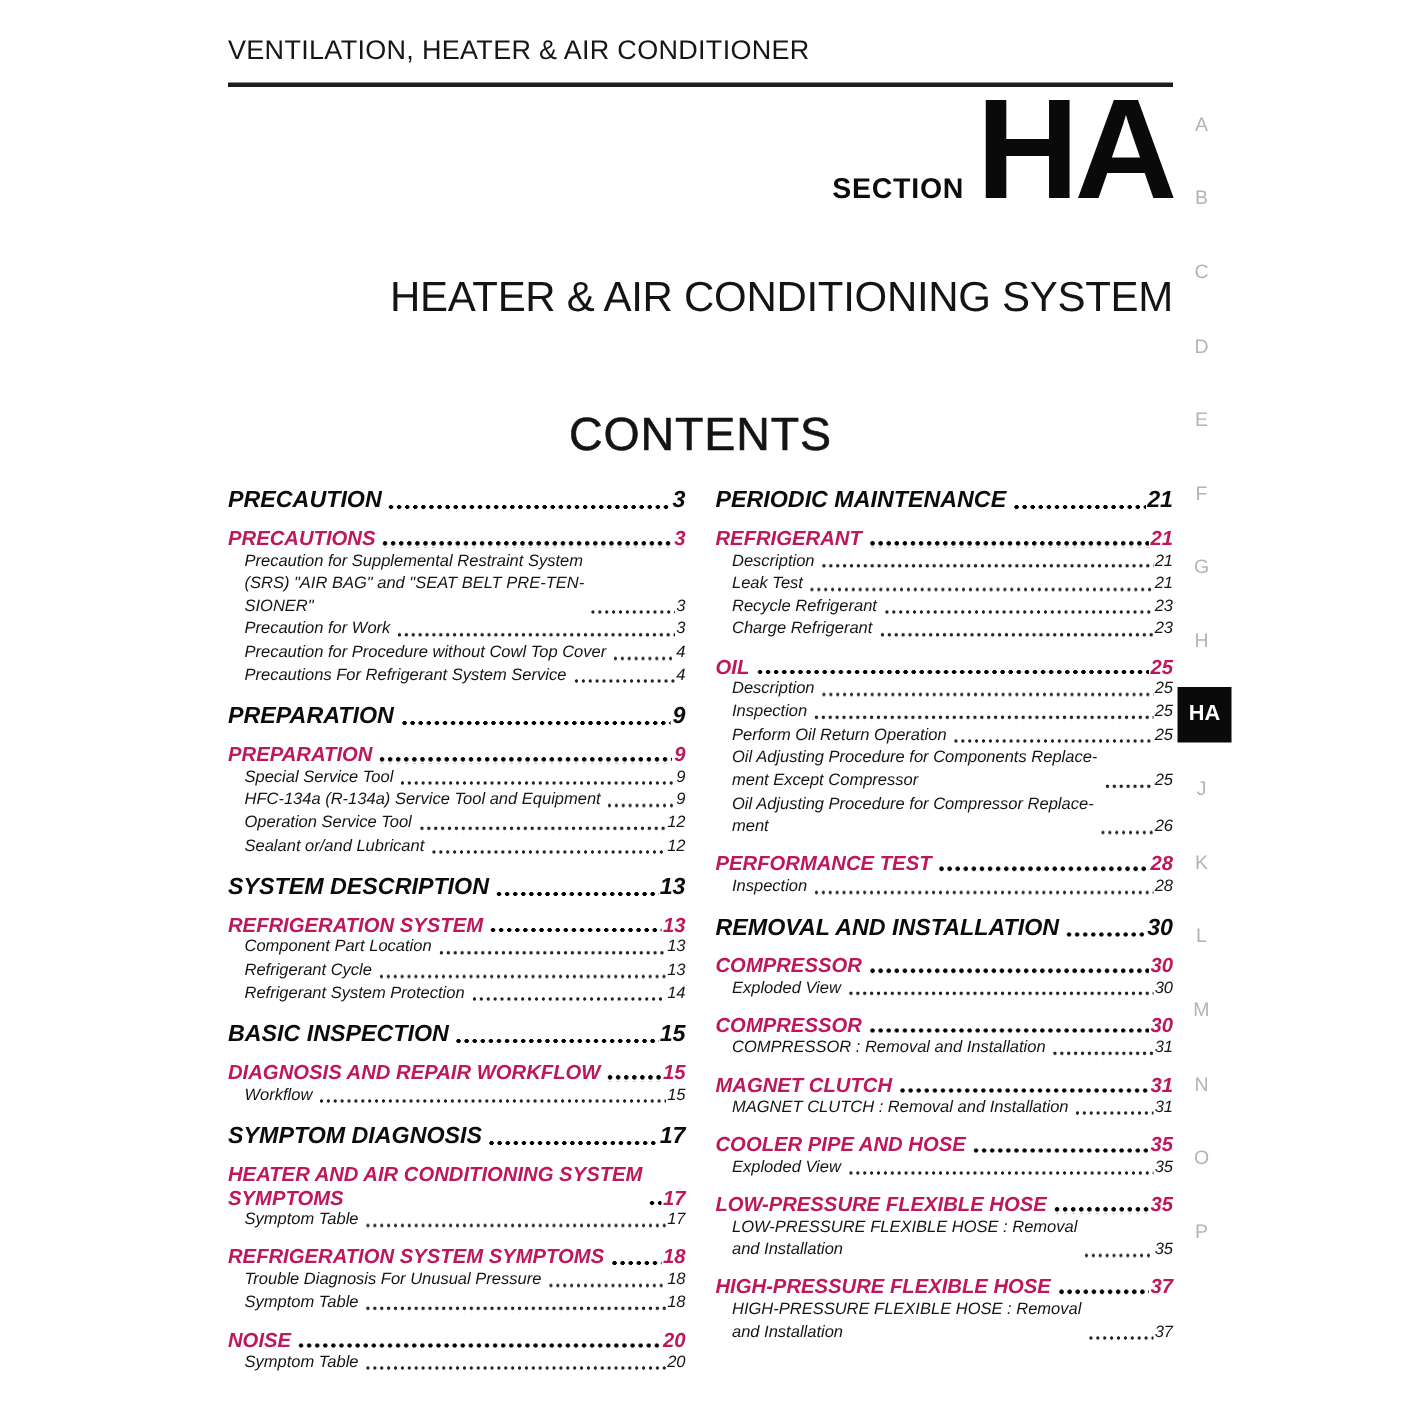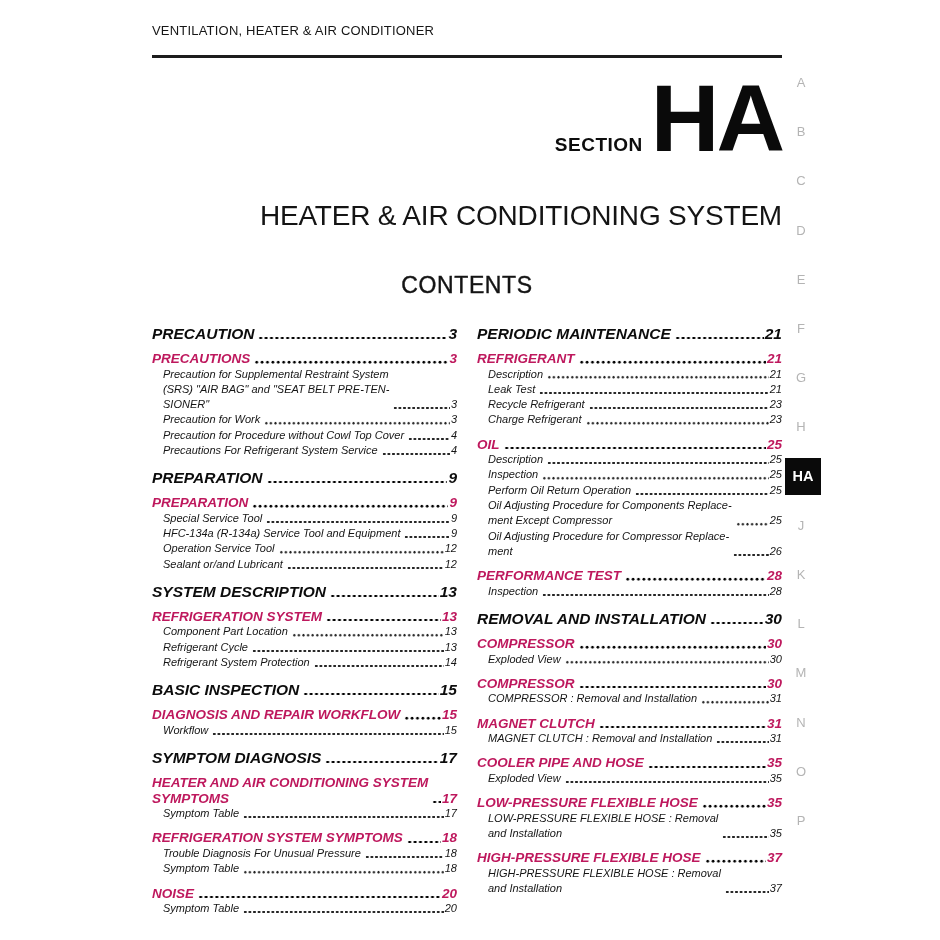--- a/index.html
+++ b/index.html
@@ -1,32 +1,32 @@
 <!DOCTYPE html>
 <html><head>
 <meta charset="utf-8">
 <style>
   html,body{margin:0;padding:0;background:#ffffff;width:940px;height:940px;overflow:hidden;}
   body{font-family:"Liberation Sans","DejaVu Sans",sans-serif;color:#111;position:relative;
        -webkit-font-smoothing:antialiased;}
   .page{position:absolute;inset:0;background:#fff;}
 
   
-  .doc-header{position:absolute;left:152px;top:23px;width:630px;font-size:13px;
+  .doc-header{position:absolute;left:152px;top:23px;width:630px;font-size:18px;
               letter-spacing:.2px;color:#161616;}
   .header-rule{position:absolute;left:152px;top:55px;width:630px;height:3px;background:#1c1c1c;}
-  .masthead{position:absolute;left:152px;top:71px;width:630px;text-align:right;}
+  .masthead{position:absolute;left:152px;top:53px;width:630px;text-align:right;}
   .section-line{line-height:95px;white-space:nowrap;}
   .section-word{font-size:19px;font-weight:bold;letter-spacing:.5px;color:#0d0d0d;}
   .section-code{font-size:95px;font-weight:bold;letter-spacing:-3px;margin-left:8px;color:#0a0a0a;}
   .page-title{font-size:28px;line-height:34px;letter-spacing:-.2px;color:#141414;margin-top:6px;}
 
   
   .contents-heading{position:absolute;left:152px;top:272px;width:630px;text-align:center;
-                    font-size:23px;letter-spacing:.6px;color:#141414;-webkit-text-stroke:.4px #141414;}
+                    font-size:31px;letter-spacing:.6px;color:#141414;-webkit-text-stroke:.4px #141414;}
 
   
   .toc{position:absolute;left:152px;top:322px;width:630px;display:flex;gap:20px;padding-top:3px;}
   .toc-col{width:305px;flex:0 0 305px;font-style:italic;}
   .entry{display:flex;align-items:flex-end;}
   .entry .t{white-space:pre-line;}
   .entry .pg{flex:0 0 auto;}
   .leader{flex:1 1 auto;min-width:6px;height:4.4px;margin:0 1px 2px 4px;
           background-repeat:repeat-x;background-position:left center;}
   .l1{font-weight:bold;font-size:15.5px;line-height:17px;margin-top:11px;color:#0c0c0c;}

